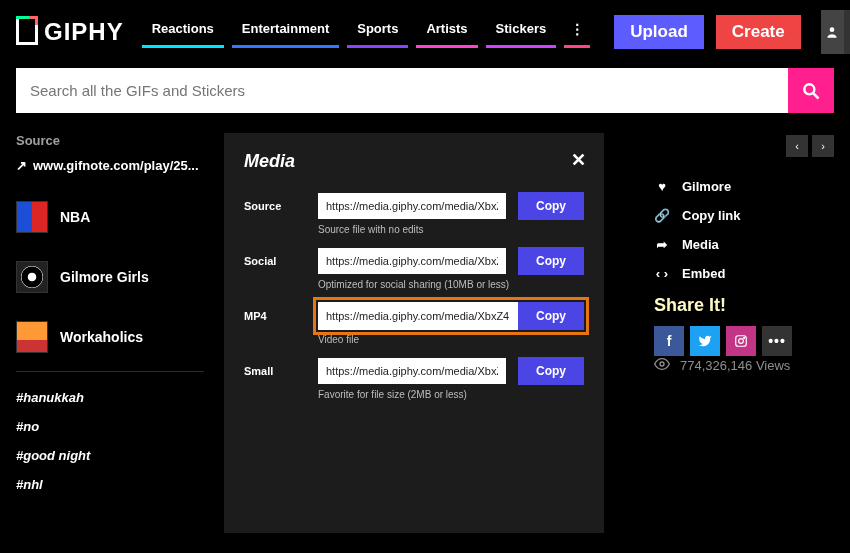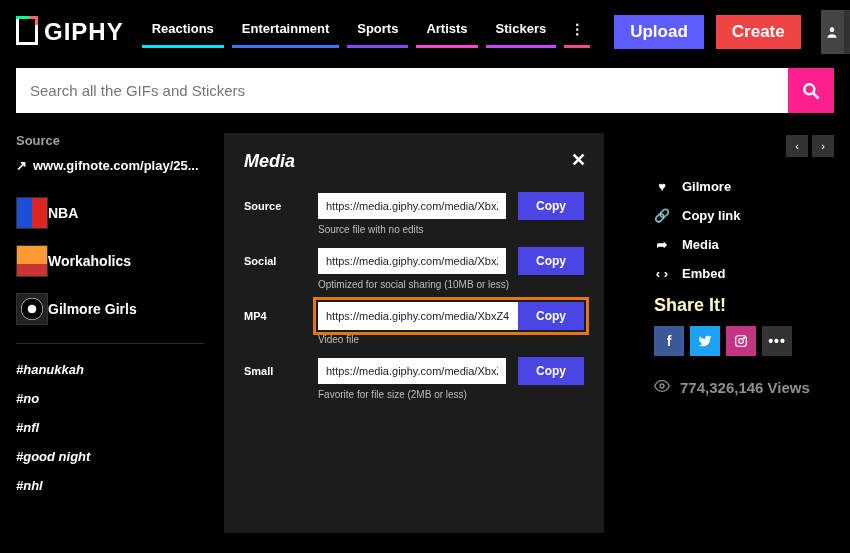--- a/index.html
+++ b/index.html
@@ -134,22 +134,22 @@
     font-size: 13px;
     margin-bottom: 10px;
   }
   .source-link {
     display:flex; gap:6px; align-items:center;
     font-size:13px; font-weight:700;
     margin-bottom: 24px;
     white-space: nowrap; overflow: hidden; text-overflow: ellipsis;
   }
   .channel {
-    display:flex; align-items:center; 
-    margin-bottom: 16px; cursor:pointer;
+    display:flex; align-items:center; gap:12px;
+    margin-bottom: 16px; cursor:pointer;margin-top:28px;
   }
   .channel-thumb {
     width:32px; height:32px; background:#222; border:1px solid #333;
     display:flex;align-items:center;justify-content:center;font-size:10px;
   }
   .channel-thumb.nba { background: linear-gradient(90deg,#1d4ed8 50%,#dc2626 50%); }
   .channel-thumb.work { background: linear-gradient(180deg,#ff9933 60%,#cc3333 60%); }
   .channel-thumb.gg::before {
     content:""; width:22px; height:22px; border-radius:50%;
     background: radial-gradient(circle,#fff 25%,#000 30%,#000 65%,#fff 70%);
@@ -229,22 +229,22 @@
   .share-btn {
     width:30px; height:30px; display:flex;
     align-items:center; justify-content:center;
     color:#fff; font-weight:700; cursor:pointer;
   }
   .share-btn.fb { background:#3b5998; }
   .share-btn.tw { background:#1da1f2; }
   .share-btn.ig { background:#c13584; }
   .share-btn.more { background:#333; font-size:14px; letter-spacing:1px;}
   .views {
-    margin-top: 22px; display:flex; gap:10px; align-items:center;
-    color:#8f8f8f; font-weight:700; font-size:15px;
+    display:flex; gap:10px; align-items:center;
+    color:#8f8f8f; font-weight:400; font-size:13px;
   }
 </style>
 </head>
 <body>
 
 <div class="header">
   <div class="logo">
     <span class="logo-icon"></span>
     <span>GIPHY</span>
   </div>
@@ -287,33 +287,32 @@
     <div class="source-link">
       <span>↗</span>
       <span style="overflow:hidden;text-overflow:ellipsis;">www.gifnote.com/play/25...</span>
     </div>
 
     <div class="channel">
       <div class="channel-thumb nba"></div>
       <div class="channel-name">NBA</div>
     </div>
     <div class="channel">
+      <div class="channel-thumb gg"></div>
+      <div class="channel-name">Gilmore Girls</div>
+    </div>
+    <div class="channel">
       <div class="channel-thumb work"></div>
       <div class="channel-name">Workaholics</div>
     </div>
-    <div class="channel">
-      <div class="channel-thumb gg"></div>
-      <div class="channel-name">Gilmore Girls</div>
-    </div>
 
     <hr class="divider">
 
     <div class="tag-item">#hanukkah</div>
     <div class="tag-item">#no</div>
-    <div class="tag-item">#nfl</div>
     <div class="tag-item">#good night</div>
     <div class="tag-item">#nhl</div>
   </div>
 
   <div class="col-mid">
     <div class="panel">
       <div class="panel-title">Media</div>
       <div class="close-x">✕</div>
 
       <div class="media-row">

